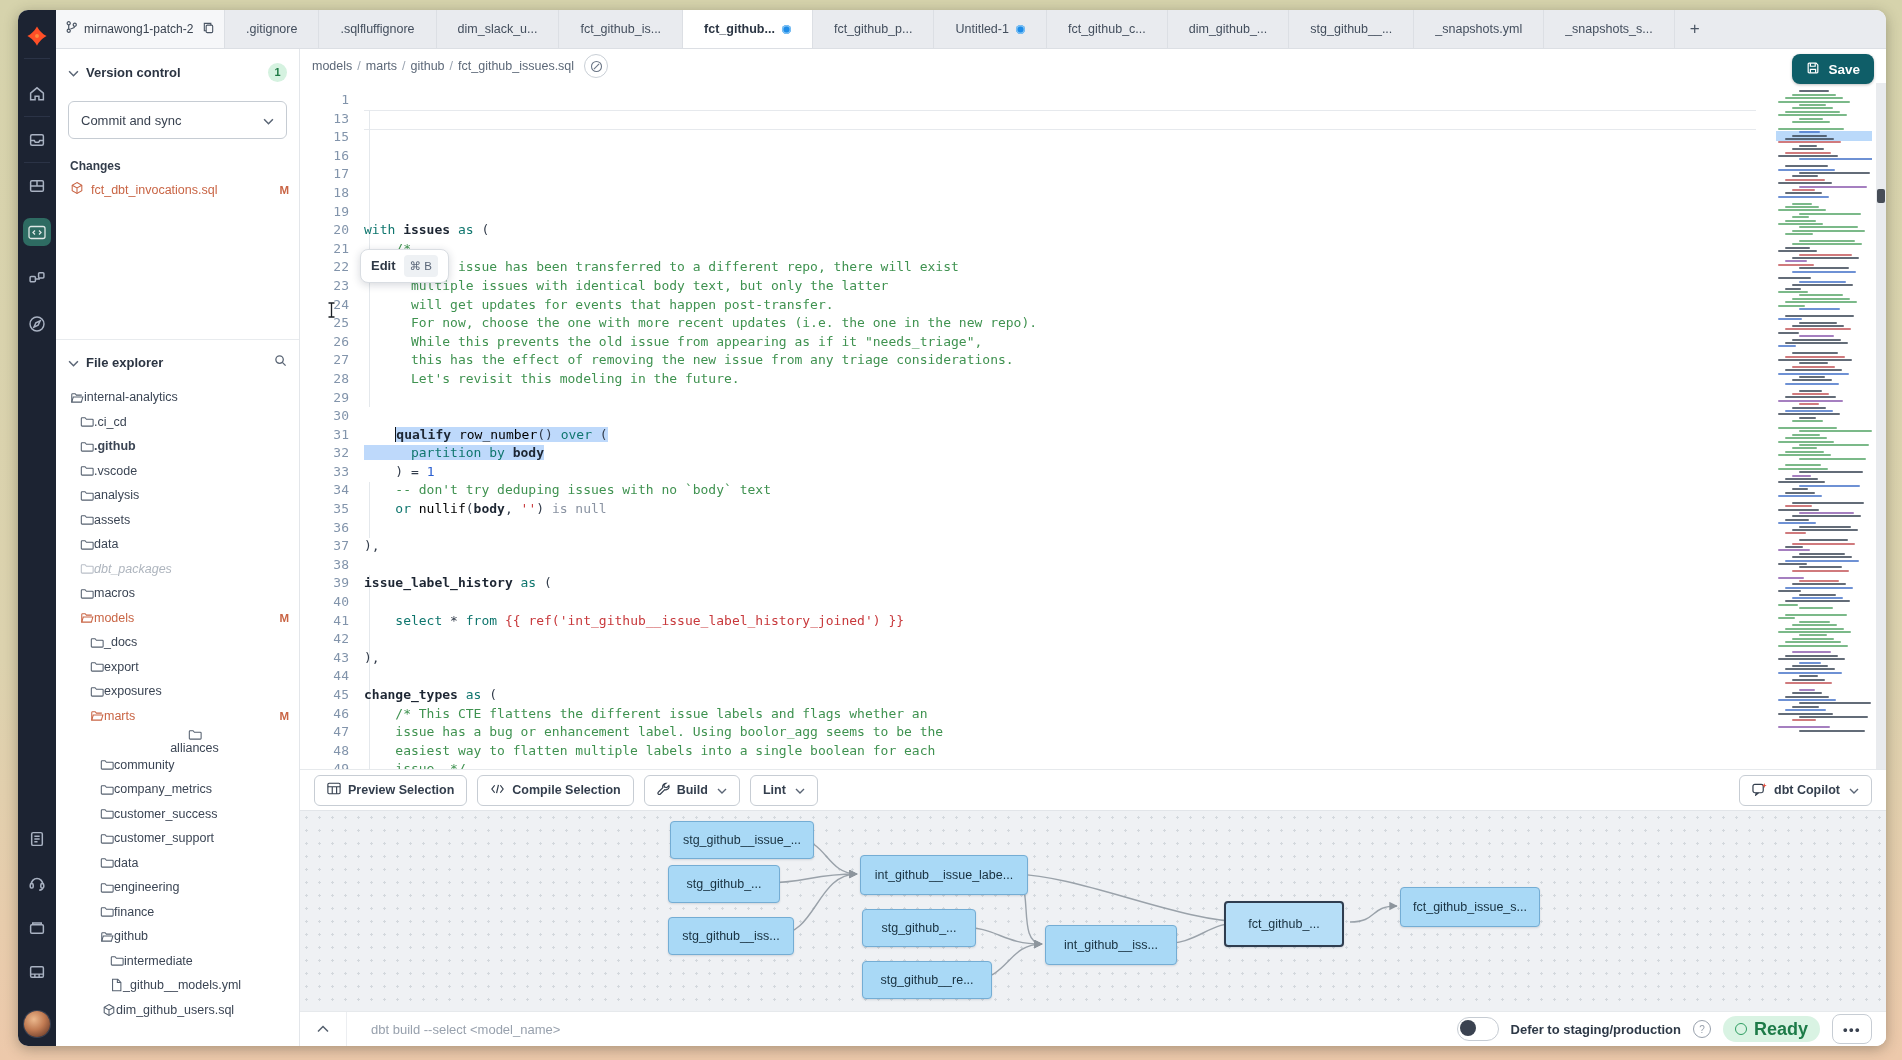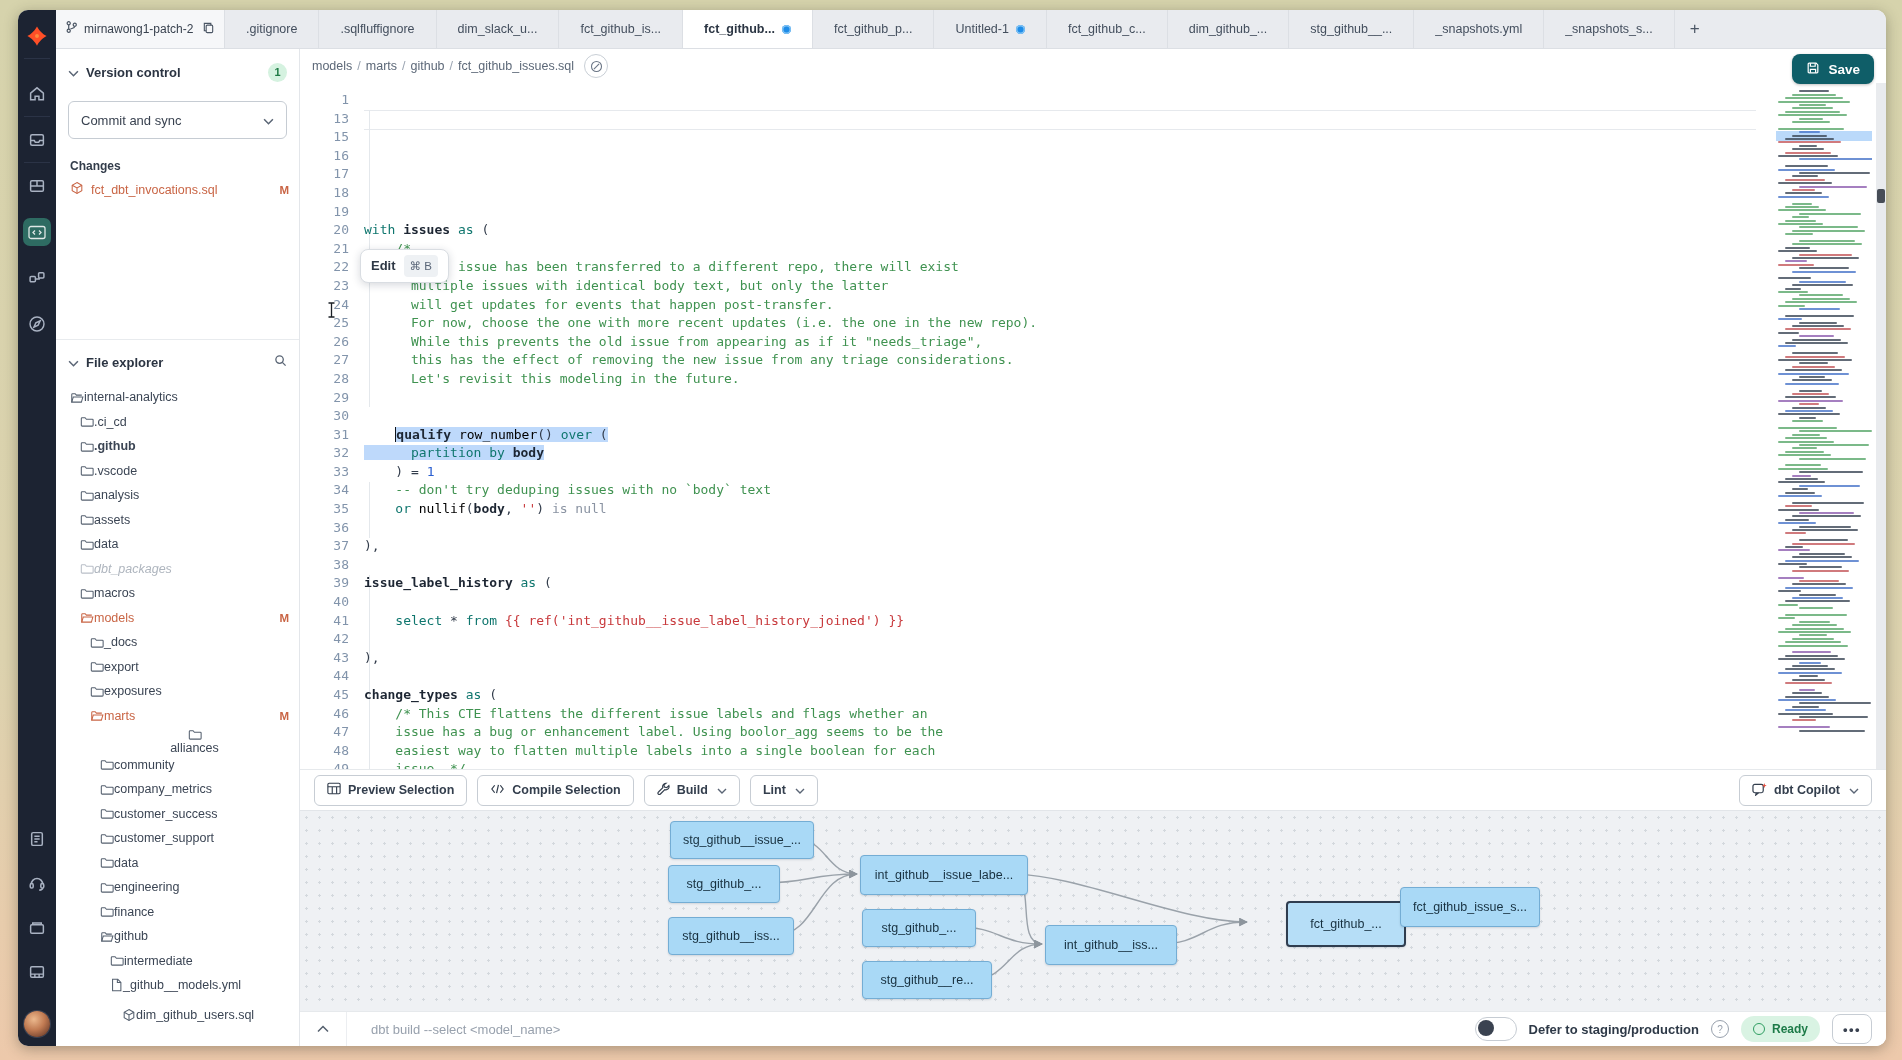--- a/index.html
+++ b/index.html
@@ -120,21 +120,21 @@
   
   #command-bar{height:34px;flex:none;border-top:1px solid #e6e9ec;background:#fff;display:flex;align-items:center}
   #cmd-caret{width:46px;height:100%;flex:none;display:flex;align-items:center;justify-content:center;color:#55606e;border-right:1px solid #eceef1}
   #cmd-input{flex:1;border:none;outline:none;padding:0 0 0 24px;font-size:13px;color:#333;font-family:"Liberation Sans",sans-serif;background:transparent}
   #cmd-input::placeholder{color:#98a1ad}
   #cmd-right{display:flex;align-items:center;gap:12px;padding-right:14px}
   #defer-toggle{width:40px;height:22px;border:1px solid #c6ccd3;border-radius:12px;background:#fff;position:relative}
   #defer-toggle .knob{position:absolute;left:2px;top:2px;width:16px;height:16px;border-radius:50%;background:#3a4250}
   #defer-label{font-size:13px;font-weight:700;color:#2e3947;white-space:nowrap}
   .help-circ{width:16px;height:16px;border-radius:50%;border:1px solid #98a1ad;color:#98a1ad;font-size:10px;display:flex;align-items:center;justify-content:center}
-  #ready-pill{height:26px;border-radius:13px;background:#d9f3e3;color:#1d7b48;font-size:12px;font-weight:600;display:flex;align-items:center;gap:7px;padding:0 12px}
+  #ready-pill{height:26px;border-radius:13px;background:#d9f3e3;color:#1d7b48;font-size:18px;font-weight:600;display:flex;align-items:center;gap:7px;padding:0 12px}
   #ready-pill .ring{width:10px;height:10px;border-radius:50%;border:1.6px solid #2f9e62}
   #more-btn{width:38px;height:28px;border:1px solid #c7cdd4;border-radius:8px;background:#fff;display:flex;align-items:center;justify-content:center;color:#3a4250;font-size:13px;letter-spacing:1.5px;font-weight:700}
 </style>
 </head>
 <body>
 
 <div id="window">
 
   <div id="sidebar">
     <div class="rail-icon" style="top:26px">
@@ -522,21 +522,21 @@
             </div>
             <div class="tree-row" style="padding-left: 54px;">
               <span class="ticon">
                 <svg width="13" height="14" viewBox="0 0 14 16" fill="none" stroke="currentColor" stroke-width="1.2">
                   <path d="M2.5 1.5h6L12 5v9.5H2.5z"></path>
                   <path d="M8 1.5V5.2h4"></path>
                 </svg>
               </span>
               <span>_github__models.yml</span>
             </div>
-            <div class="tree-row" style="padding-left: 66px; align-items: flex-end;">
+            <div class="tree-row" style="padding-left: 46px;">
               <span class="ticon">
                 <svg width="14" height="14" viewBox="0 0 16 16" fill="none" stroke="currentColor" stroke-width="1.2">
                   <path d="M8 1.8 13.5 4.9v6.2L8 14.2 2.5 11.1V4.9z"></path>
                   <path d="M2.5 4.9 8 8l5.5-3.1M8 8v6.2"></path>
                 </svg>
               </span>
               <span>dim_github_users.sql</span>
             </div>
           </div>
       </div>
@@ -878,21 +878,21 @@
               <path d="M859,133 C903,133 903,111 947,111" fill="none" stroke="#9aa2aa" stroke-width="1.4" marker-end="url(#arr)"></path>
               <path d="M1050,111 C1078,111 1069,95 1097,95" fill="none" stroke="#9aa2aa" stroke-width="1.4" marker-end="url(#arr)"></path>
             </svg>
         <div class="lnode" style="left: 370px; top: 10px; width: 126px; height: 36px;">stg_github__issue_...</div>
             <div class="lnode" style="left: 368px; top: 54px; width: 94px; height: 36px;">stg_github_...</div>
             <div class="lnode" style="left: 368px; top: 106px; width: 108px; height: 36px;">stg_github__iss...</div>
             <div class="lnode" style="left: 560px; top: 44px; width: 150px; height: 38px;">int_github__issue_labe...</div>
             <div class="lnode" style="left: 562px; top: 98px; width: 96px; height: 36px;">stg_github_...</div>
             <div class="lnode" style="left: 562px; top: 150px; width: 112px; height: 36px;">stg_github__re...</div>
             <div class="lnode" style="left: 745px; top: 114px; width: 114px; height: 38px;">int_github__iss...</div>
-            <div class="lnode selected" style="left: 986px; top: 90px; width: 100px; height: 42px;">fct_github_...</div>
+            <div class="lnode selected" style="left: 924px; top: 90px; width: 100px; height: 42px;">fct_github_...</div>
             <div class="lnode" style="left: 1100px; top: 76px; width: 122px; height: 38px;">fct_github_issue_s...</div>
           </div>
 
         <div id="command-bar">
           <div id="cmd-caret">
             <svg width="12" height="8" viewBox="0 0 12 8" fill="none" stroke="currentColor" stroke-width="1.5">
                 <path d="M1 6.5 6 1.5l5 5"></path>
               </svg>
           </div>
           <input id="cmd-input" placeholder="dbt build --select &lt;model_name&gt;" style="">

